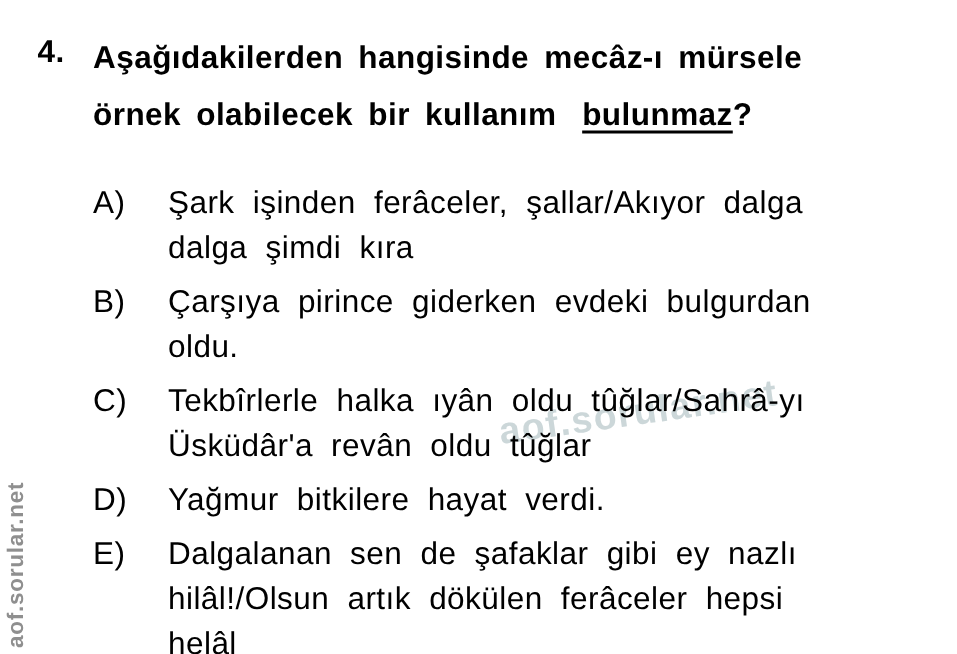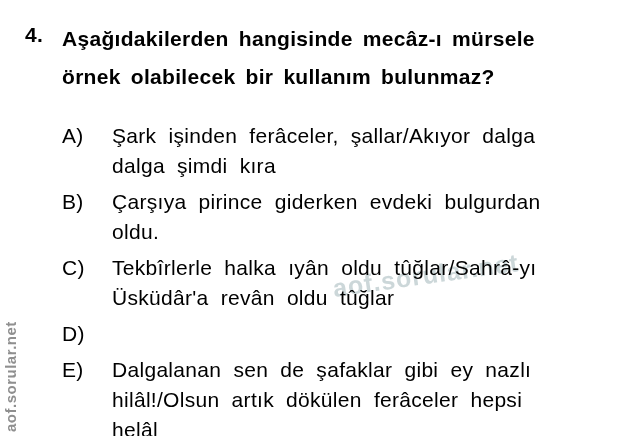--- a/index.html
+++ b/index.html
@@ -26,22 +26,24 @@
   .q-text {
     font-weight: bold;
     font-size: 21px;
     line-height: 38px;
     white-space: pre-line;
     letter-spacing: 0.3px;
     word-spacing: 4px;
     max-width: 558px;
   }
   .underlined {
+    text-decoration: underline;
     text-decoration-thickness: 2px;
     text-underline-offset: 4px;
+    margin-left: 7px;
   }
   .options {
     margin: 25px 16px 0 62px;
   }
   .option-row {
     display: flex;
     margin-bottom: 6px;
   }
   .opt-label {
     flex: 0 0 50px;
@@ -111,20 +113,21 @@
       <div class="opt-text">Çarşıya pirince giderken evdeki bulgurdan
 oldu.</div>
     </div>
     <div class="option-row">
       <div class="opt-label">C)</div>
       <div class="opt-text">Tekbîrlerle halka ıyân oldu tûğlar/Sahrâ-yı
 Üsküdâr'a revân oldu tûğlar</div>
     </div>
     <div class="option-row">
       <div class="opt-label">D)</div>
+      <div class="opt-text">Yağmur bitkilere hayat verdi.</div>
     </div>
     <div class="option-row">
       <div class="opt-label">E)</div>
       <div class="opt-text">Dalgalanan sen de şafaklar gibi ey nazlı
 hilâl!/Olsun artık dökülen ferâceler hepsi
 helâl</div>
     </div>
   </div>
 </div>
 

